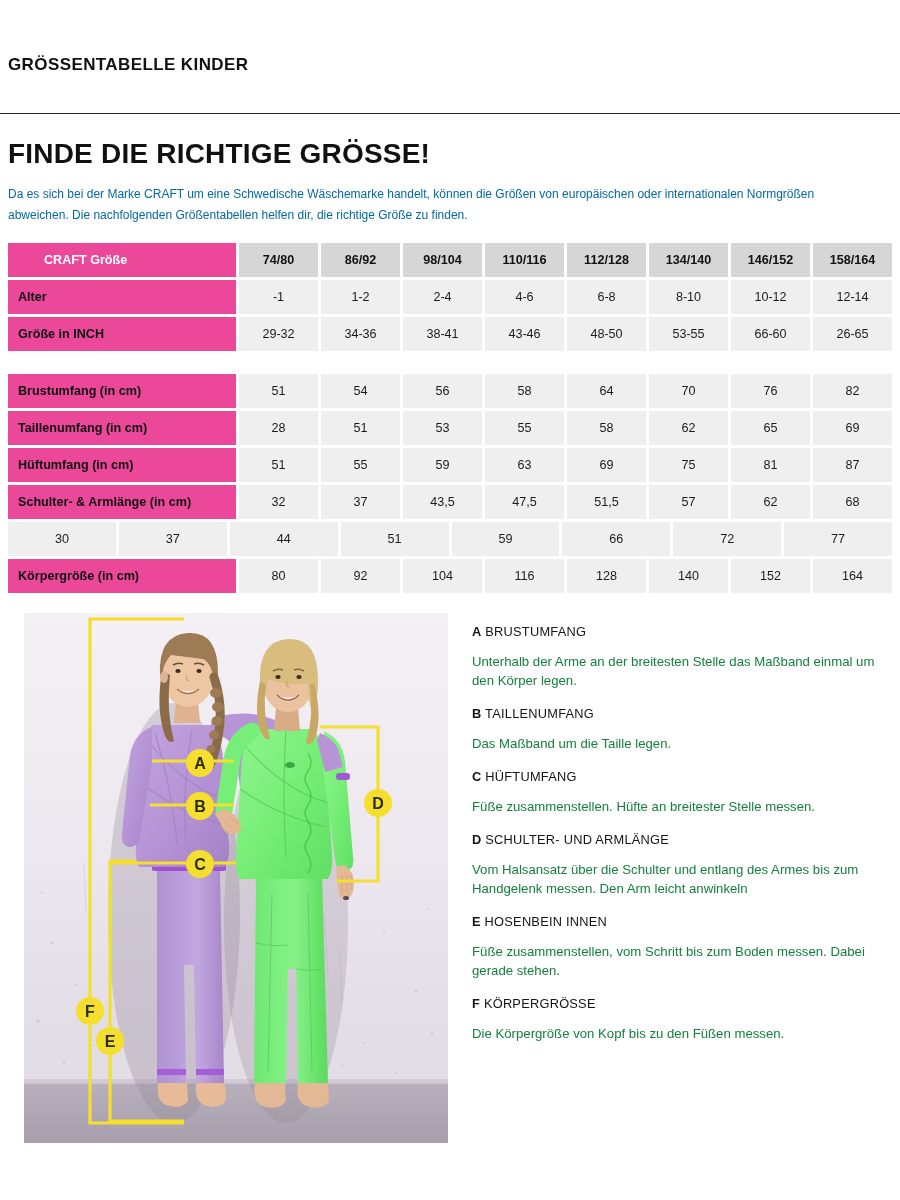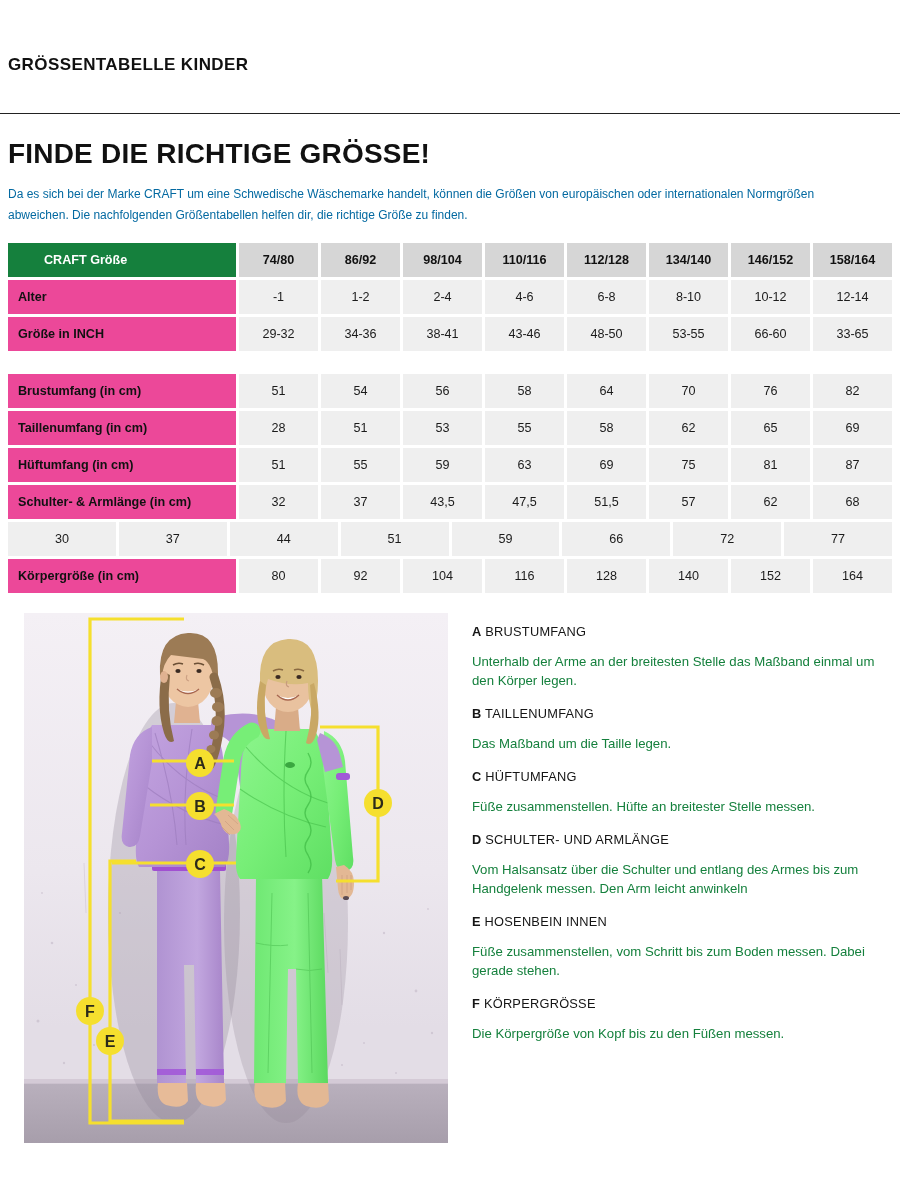--- a/index.html
+++ b/index.html
@@ -78,21 +78,21 @@
     flex: 0 0 228px;
     display: flex;
     align-items: center;
     padding-left: 10px;
     font-size: 12.6px;
     font-weight: bold;
     background: #ec4899;
     color: #111111;
   }
   .tcell-label.accent {
-    background: #15803d;
+    background: #ec4899;
     color: #ffffff;
     padding-left: 36px;
   }
   .tcell {
     flex: 1 1 0;
     display: flex;
     align-items: center;
     justify-content: center;
     font-size: 12.6px;
     background: #efefef;
@@ -175,21 +175,21 @@
 
       <div class="trow">
         <div class="tcell-label">Größe in INCH</div>
         <div class="tcell">29-32</div>
         <div class="tcell">34-36</div>
         <div class="tcell">38-41</div>
         <div class="tcell">43-46</div>
         <div class="tcell">48-50</div>
         <div class="tcell">53-55</div>
         <div class="tcell">66-60</div>
-        <div class="tcell">33-65</div>
+        <div class="tcell">26-65</div>
       </div>
     </div>
 
     <div class="tbl-gap"></div>
 
     <div class="tbl-group">
       <div class="trow">
         <div class="tcell-label">Brustumfang (in cm)</div>
         <div class="tcell">51</div>
         <div class="tcell">54</div>

